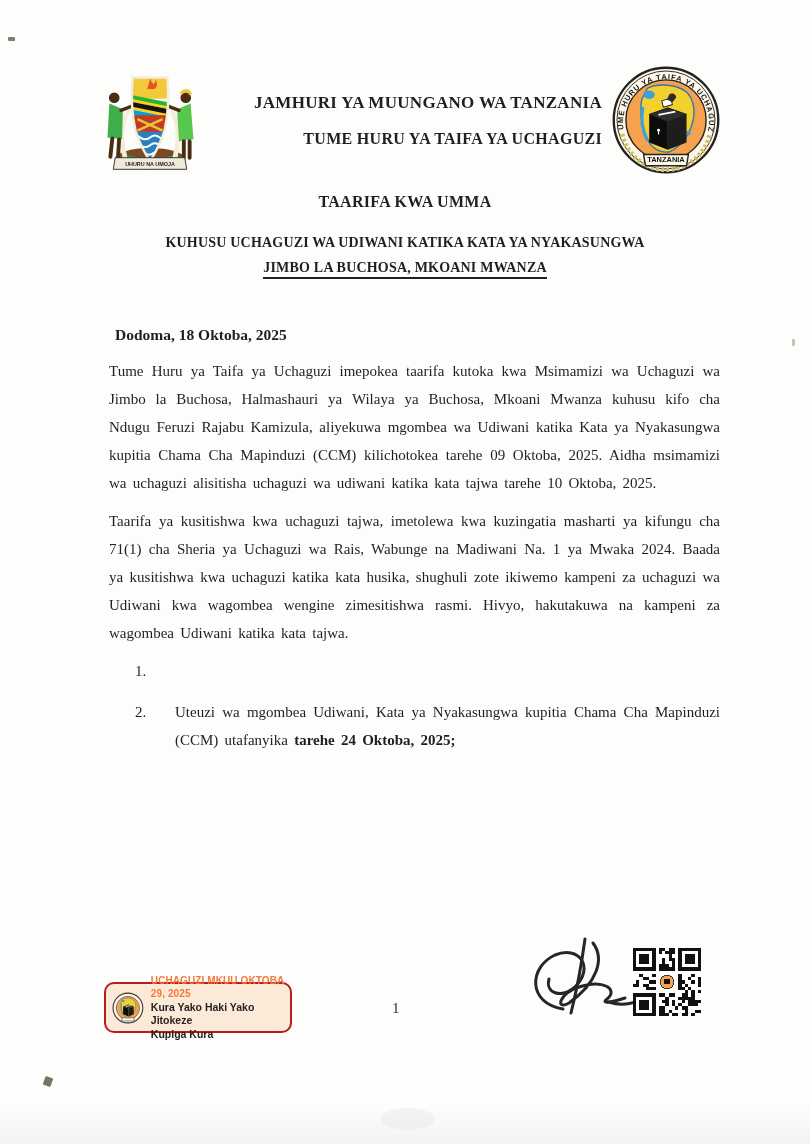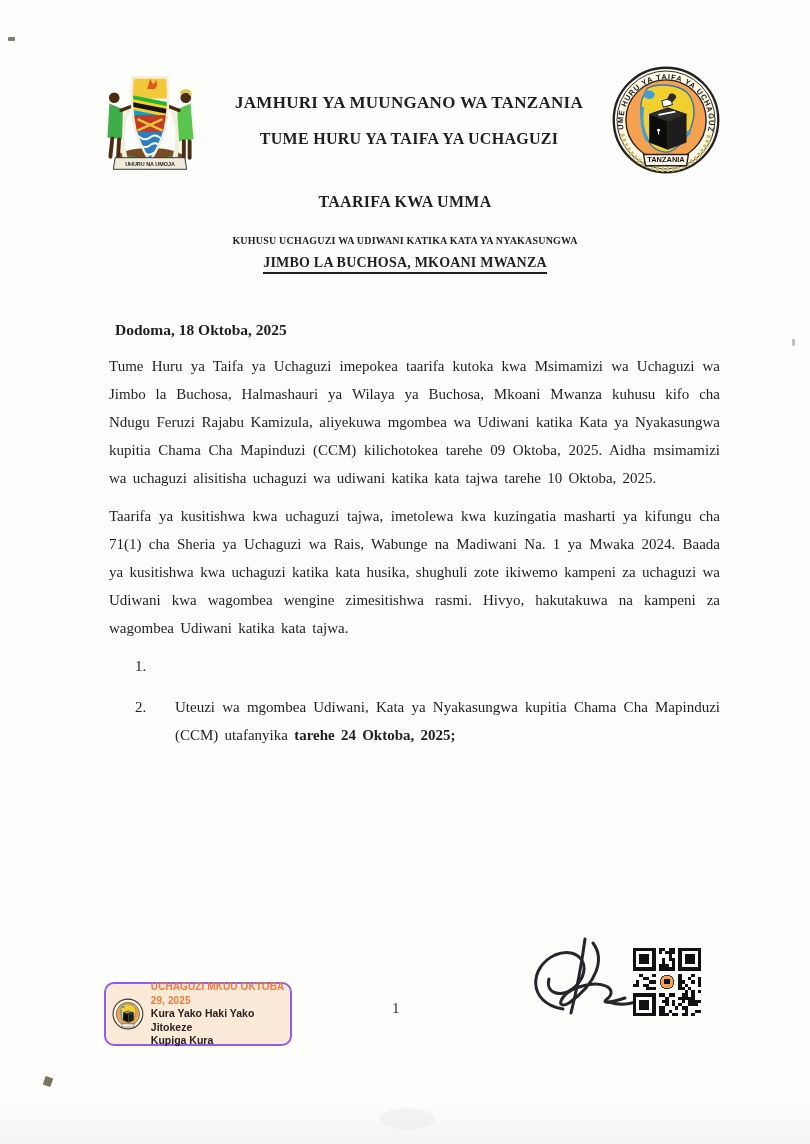--- a/index.html
+++ b/index.html
@@ -10,42 +10,42 @@
   }
   .page::after{ 
     content:"";position:absolute;left:0;right:0;bottom:0;height:40px;
     background:linear-gradient(to bottom,rgba(0,0,0,0),rgba(0,0,0,0.04));
     pointer-events:none;
   }
   
   .doc-header{display:flex;align-items:center;padding:60px 88px 0 92px;}
   .coat{width:116px;height:120px;flex:0 0 auto;}
   .seal{width:112px;height:120px;flex:0 0 auto;}
-  .head-text{flex:1;text-align:center;padding:0 8px;}
+  .head-text{flex:1;text-align:right;padding:0 8px;}
   .head-line1{font-size:17px;font-weight:bold;letter-spacing:.3px;}
   .head-line2{font-size:16px;font-weight:bold;letter-spacing:.3px;margin-top:17px;}
   
   .title-block{text-align:center;}
   .doc-title{margin-top:13px;font-size:16px;font-weight:bold;letter-spacing:.3px;}
-  .doc-sub1{margin-top:24px;font-size:10px;font-weight:bold;letter-spacing:.2px;}
+  .doc-sub1{margin-top:24px;font-size:14px;font-weight:bold;letter-spacing:.2px;}
   .doc-sub2{margin-top:9px;font-size:14px;font-weight:bold;letter-spacing:.2px;}
   .doc-sub2 span{display:inline-block;border-bottom:2px solid #1f1f1f;padding-bottom:1px;}
   
   .doc-body{padding:0 90px;font-size:15px;line-height:28px;margin-left:19px;}
   .dateline{margin:42px 0 8px 6px;font-weight:bold;font-size:15.5px;}
   .para{margin:0 0 10px 0;text-align:justify;word-spacing:2.5px;}
   .olist{margin-top:4px;}
   .oitem{display:flex;margin-bottom:13px;text-align:justify;}
   .onum{flex:0 0 40px;padding-left:26px;box-sizing:content-box;}
   .otext{flex:1;word-spacing:2.5px;}
   .otext b{font-weight:bold;}
   
   .badge{
-    position:absolute;left:104px;top:982px;width:188px;height:64px;
-    background:#fcead9;border:2px solid #8b5cf6;border-radius:10px;
+    position:absolute;left:104px;top:982px;width:188px;height:51px;
+    background:#fcead9;border:2px solid #b91c1c;border-radius:10px;
     display:flex;align-items:center;gap:7px;padding:0 6px;box-sizing:border-box;
     font-family:"Liberation Sans","DejaVu Sans",sans-serif;
   }
   .badge-text{line-height:13.5px;}
   .badge-l1{font-size:10px;font-weight:bold;color:#f4793b;letter-spacing:.1px;}
   .badge-l2{font-size:10.5px;font-weight:bold;color:#26221f;}
   .page-num{position:absolute;left:392px;top:1000px;font-size:15px;color:#2d2d2d;}
   .signature{position:absolute;left:505px;top:933px;width:155px;height:88px;}
   .qr{position:absolute;left:633px;top:948px;width:68px;height:68px;}
   .speck{position:absolute;background:#55503f;border-radius:1px;}

